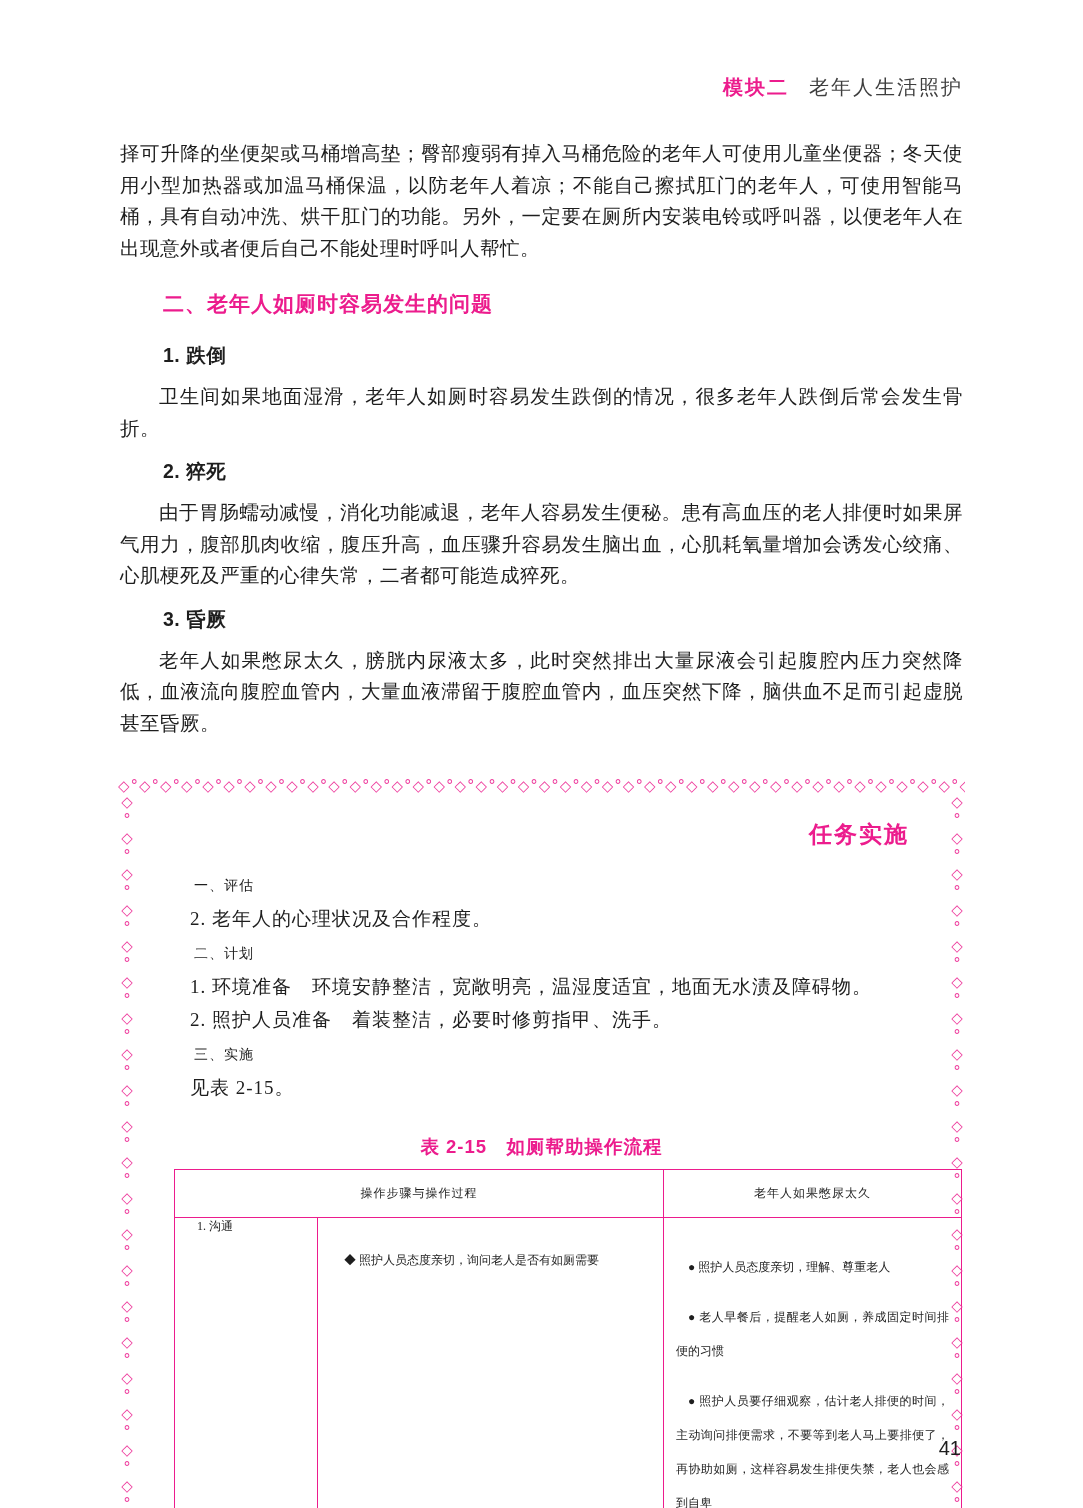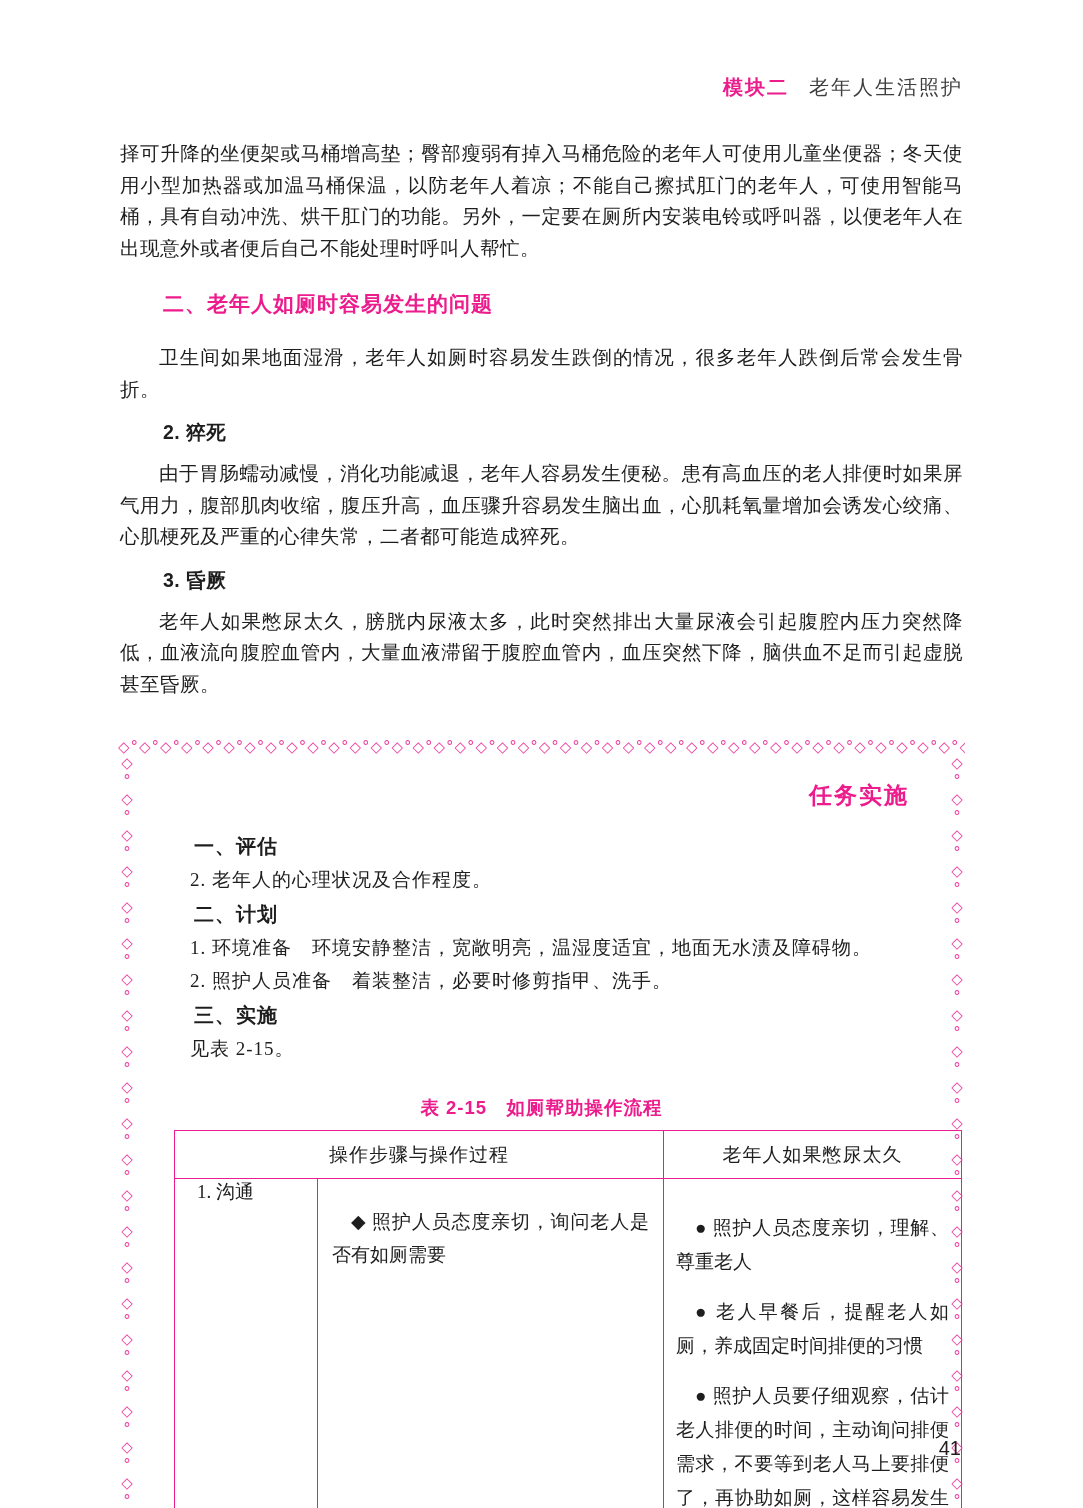--- a/index.html
+++ b/index.html
@@ -102,22 +102,22 @@
     font-family: "Liberation Sans", "DejaVu Sans", sans-serif;
     font-weight: bold;
     color: #ec1c8d;
     font-size: 23px;
     text-align: right;
     letter-spacing: 2px;
     margin: 16px 0 18px 0;
   }
   .task-sec-heading {
     font-family: "Liberation Sans", "DejaVu Sans", sans-serif;
-    font-weight: bold;
-    font-size: 20px;
+    font-weight: normal;
+    font-size: 14px;
     line-height: 34px;
     margin-left: 20px;
     letter-spacing: 1px;
   }
   .task-item {
     font-size: 19px;
     line-height: 33.5px;
     margin-left: 16px;
     letter-spacing: 1px;
   }
@@ -133,21 +133,22 @@
   }
   table.flow-table {
     border-collapse: collapse;
     margin: 0 auto;
     width: 787px;
     table-layout: fixed;
   }
   .flow-table th, .flow-table td {
     border: 1.6px solid #ec1c8d;
     font-weight: normal;
-    font-size: 19px;
+    font-size: 12px;
+    font-family: Liberation Serif, serif;
   }
   .flow-table th {
     height: 48px;
     text-align: center;
     vertical-align: middle;
     letter-spacing: 1px;
   }
   .flow-table td { vertical-align: top; }
   .td-step {
     vertical-align: middle;
@@ -184,20 +185,21 @@
   <div class="running-header">
     <span class="module-label">模块二</span><span class="module-title">老年人生活照护</span>
   </div>
 
   <div class="content">
 
     <p class="body-par">择可升降的坐便架或马桶增高垫；臀部瘦弱有掉入马桶危险的老年人可使用儿童坐便器；冬天使用小型加热器或加温马桶保温，以防老年人着凉；不能自己擦拭肛门的老年人，可使用智能马桶，具有自动冲洗、烘干肛门的功能。另外，一定要在厕所内安装电铃或呼叫器，以便老年人在出现意外或者便后自己不能处理时呼叫人帮忙。</p>
 
     <h2 class="sec-heading">二、老年人如厕时容易发生的问题</h2>
 
+    <h3 class="sub-heading">1. 跌倒</h3>
     <p class="body-par indent">卫生间如果地面湿滑，老年人如厕时容易发生跌倒的情况，很多老年人跌倒后常会发生骨折。</p>
 
     <h3 class="sub-heading">2. 猝死</h3>
     <p class="body-par indent">由于胃肠蠕动减慢，消化功能减退，老年人容易发生便秘。患有高血压的老人排便时如果屏气用力，腹部肌肉收缩，腹压升高，血压骤升容易发生脑出血，心肌耗氧量增加会诱发心绞痛、心肌梗死及严重的心律失常，二者都可能造成猝死。</p>
 
     <h3 class="sub-heading">3. 昏厥</h3>
     <p class="body-par indent">老年人如果憋尿太久，膀胱内尿液太多，此时突然排出大量尿液会引起腹腔内压力突然降低，血液流向腹腔血管内，大量血液滞留于腹腔血管内，血压突然下降，脑供血不足而引起虚脱甚至昏厥。</p>
 
     <div class="task-box">
       <div class="deco deco-h deco-top">◇°◇°◇°◇°◇°◇°◇°◇°◇°◇°◇°◇°◇°◇°◇°◇°◇°◇°◇°◇°◇°◇°◇°◇°◇°◇°◇°◇°◇°◇°◇°◇°◇°◇°◇°◇°◇°◇°◇°◇°◇°◇°◇°◇°◇°◇°◇°◇°◇°◇°◇°◇°◇°◇°◇°◇°◇°◇°◇°◇°</div>

